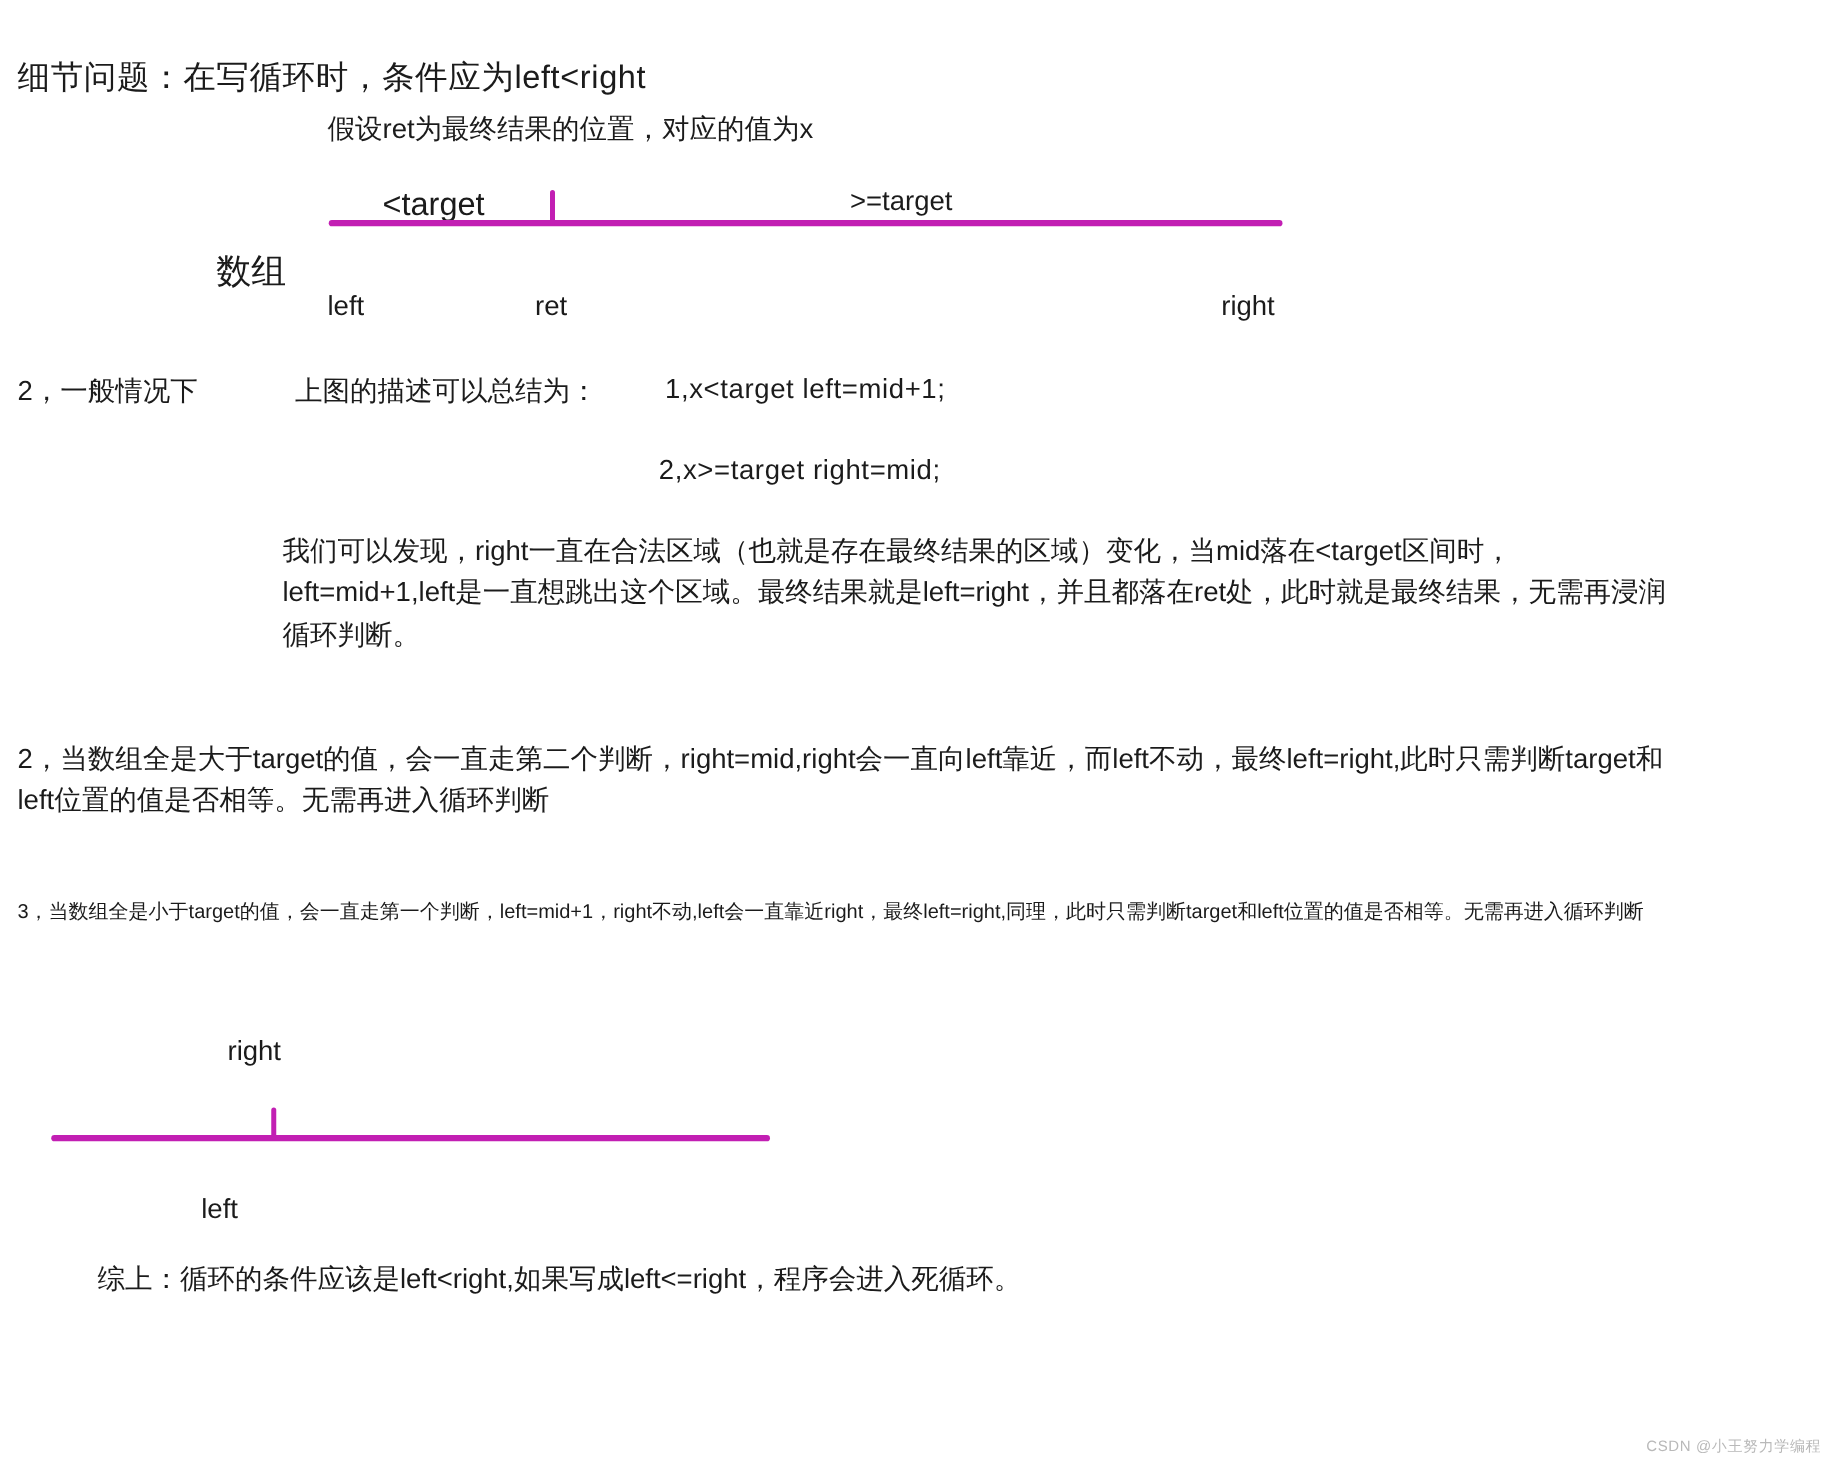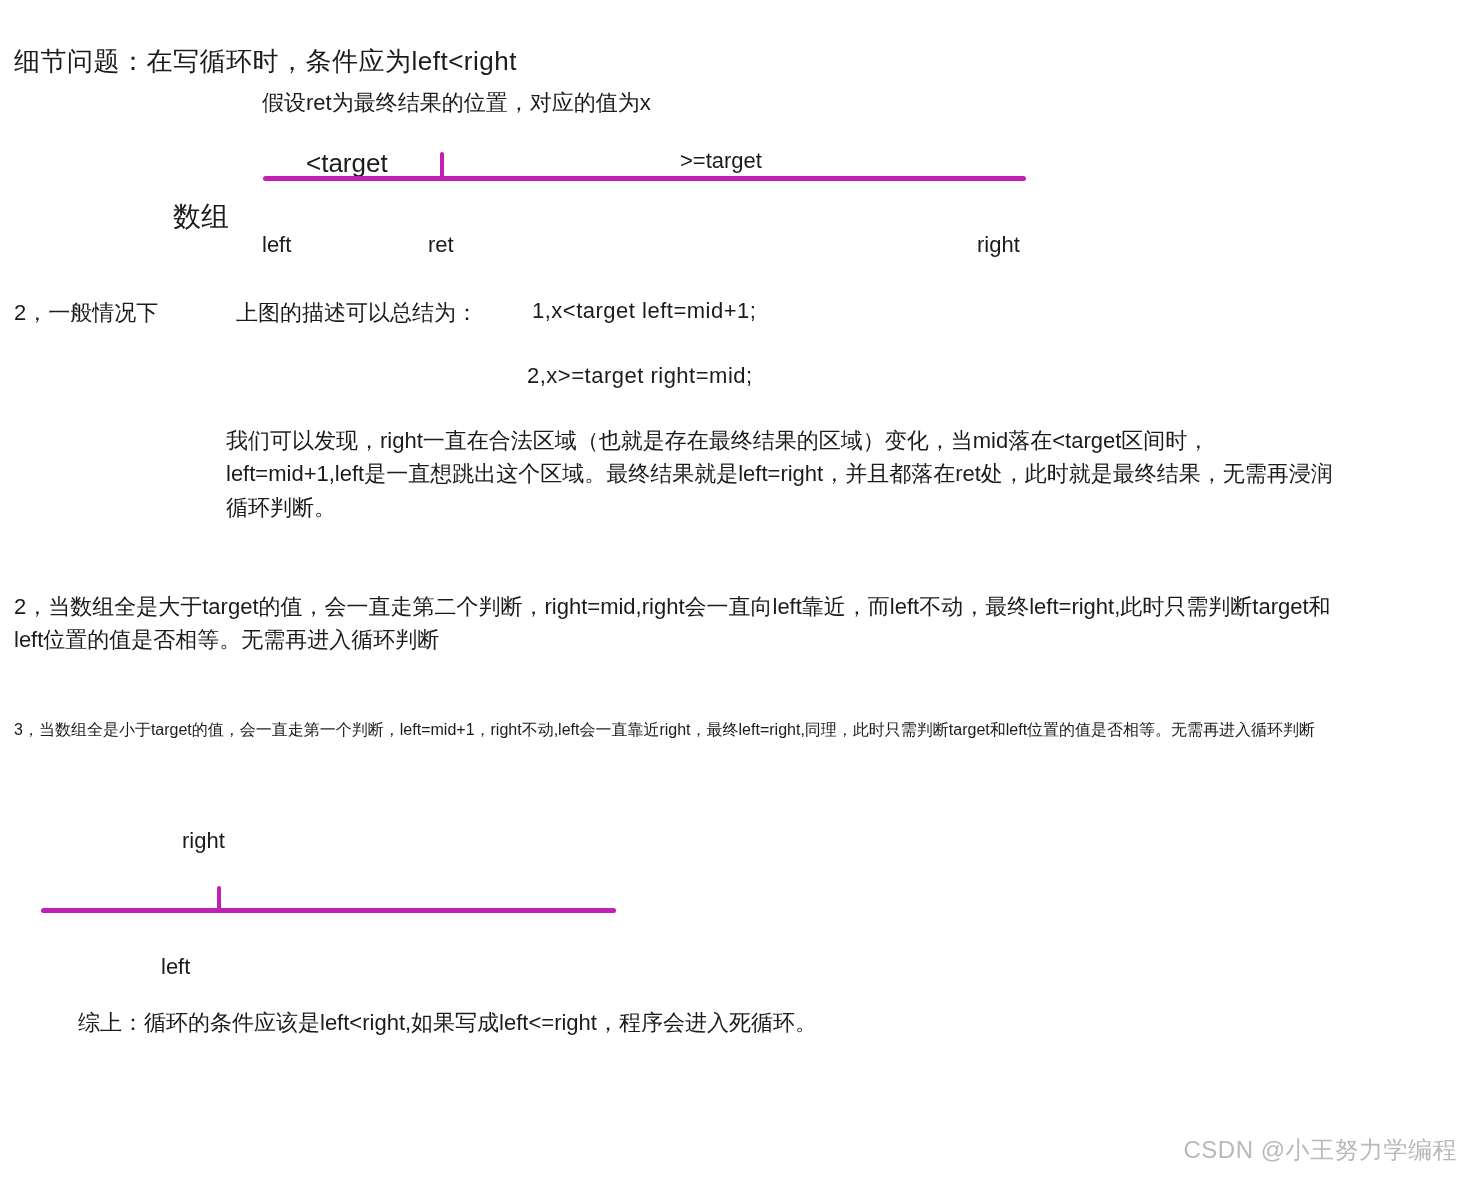--- a/index.html
+++ b/index.html
@@ -163,21 +163,21 @@
     top: 1006px;
     width: 1100px;
     font-size: 22px;
     line-height: 1.55;
     margin-left: 26px;
   }
 
   .watermark {
     right: 16px;
     bottom: 14px;
-    font-size: 24px;
+    font-size: 12px;
     color: #b9b9b9;
     letter-spacing: 0.5px;
   }
 </style>
 </head>
 <body>
 
 <div class="abs title">细节问题：在写循环时，条件应为left&lt;right</div>
 
 <div class="abs assume">假设ret为最终结果的位置，对应的值为x</div>

